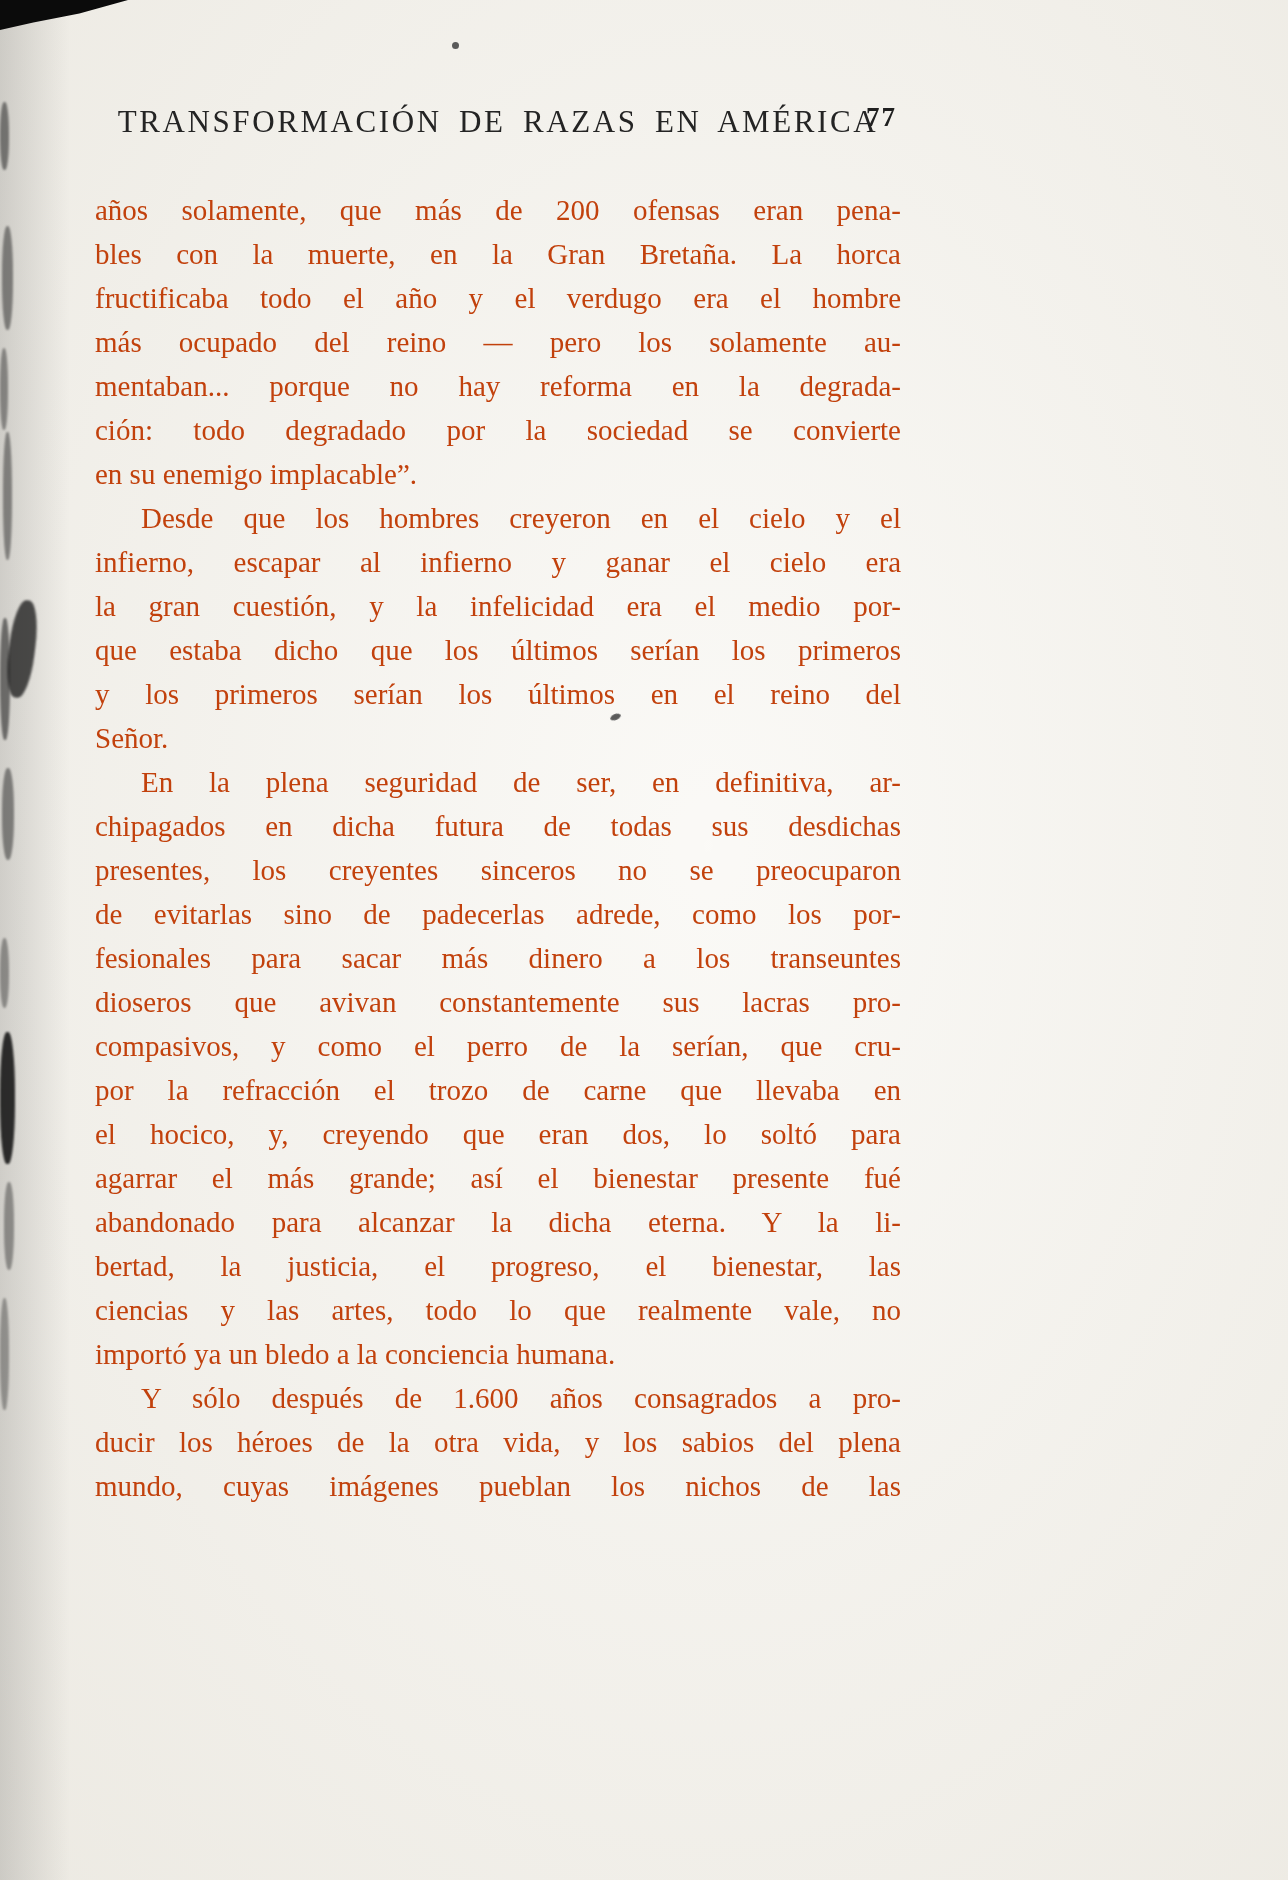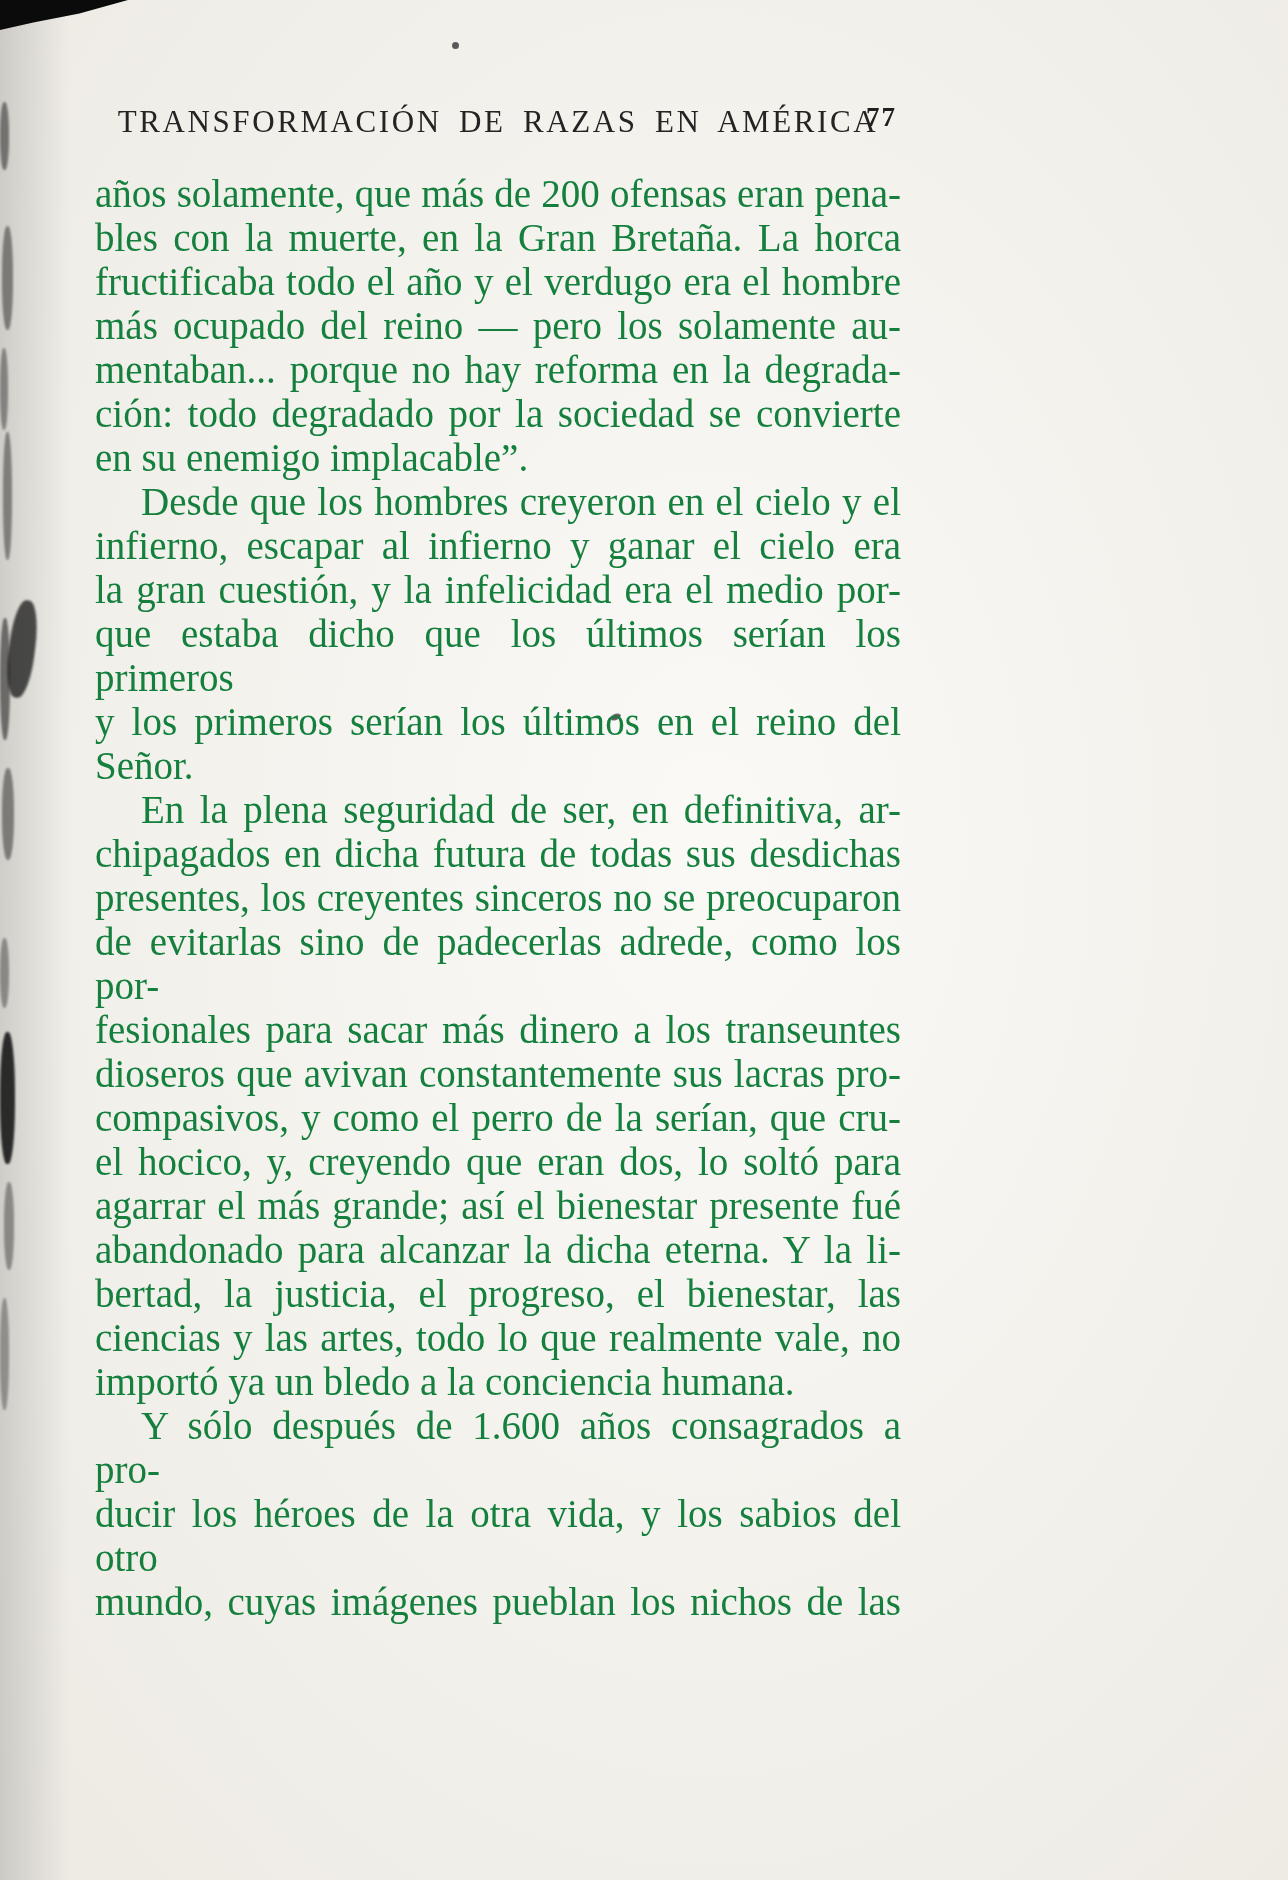--- a/index.html
+++ b/index.html
@@ -55,26 +55,26 @@
     top: -2px;
     font-size: 27px;
     font-weight: bold;
     letter-spacing: 2px;
     color: #202020;
   }
 
   
   .text-block {
     position: absolute;
-    top: 172px;
+    top: 188px;
     left: 95px;
     width: 806px;
-    font-size: 39px;
+    font-size: 29px;
     line-height: 44px;
-    color: #15803d;
+    color: #c2410c;
   }
   .para { margin: 0; }
   .para .line {
     text-align: justify;
     text-align-last: justify;
   }
   .para .line:last-child {
     text-align-last: left;
   }
   .para.continues .line:last-child {
@@ -154,27 +154,28 @@
         <div class="line">Señor.</div>
       </div>
     <div class="para indent">
         <div class="line">En la plena seguridad de ser, en definitiva, ar-</div>
         <div class="line">chipagados en dicha futura de todas sus desdichas</div>
         <div class="line">presentes, los creyentes sinceros no se preocuparon</div>
         <div class="line">de evitarlas sino de padecerlas adrede, como los por-</div>
         <div class="line">fesionales para sacar más dinero a los transeuntes</div>
         <div class="line">dioseros que avivan constantemente sus lacras pro-</div>
         <div class="line">compasivos, y como el perro de la serían, que cru-</div>
+        <div class="line">por la refracción el trozo de carne que llevaba en</div>
         <div class="line">el hocico, y, creyendo que eran dos, lo soltó para</div>
         <div class="line">agarrar el más grande; así el bienestar presente fué</div>
         <div class="line">abandonado para alcanzar la dicha eterna. Y la li-</div>
         <div class="line">bertad, la justicia, el progreso, el bienestar, las</div>
         <div class="line">ciencias y las artes, todo lo que realmente vale, no</div>
         <div class="line">importó ya un bledo a la conciencia humana.</div>
       </div>
     <div class="para indent continues">
         <div class="line">Y sólo después de 1.600 años consagrados a pro-</div>
-        <div class="line">ducir los héroes de la otra vida, y los sabios del otro</div>
+        <div class="line">ducir los héroes de la otra vida, y los sabios del plena</div>
         <div class="line">mundo, cuyas imágenes pueblan los nichos de las</div>
       </div>
   </main>
 
 </div>
 
 </body></html>

